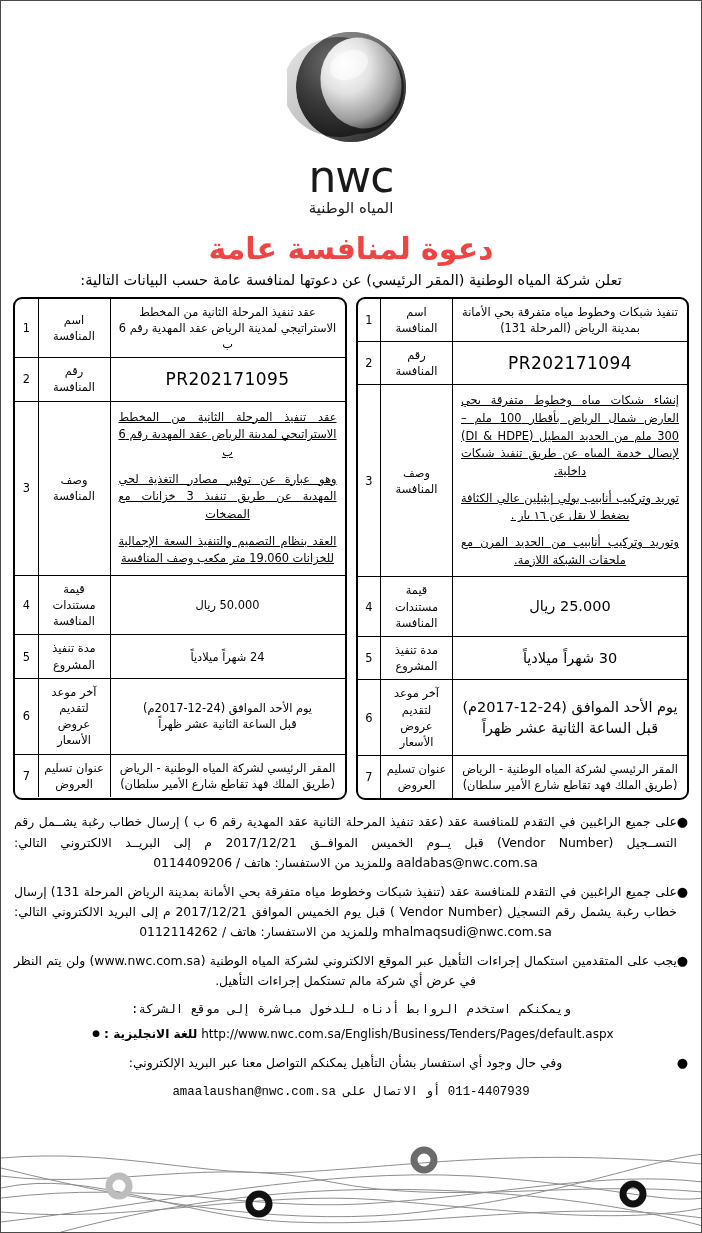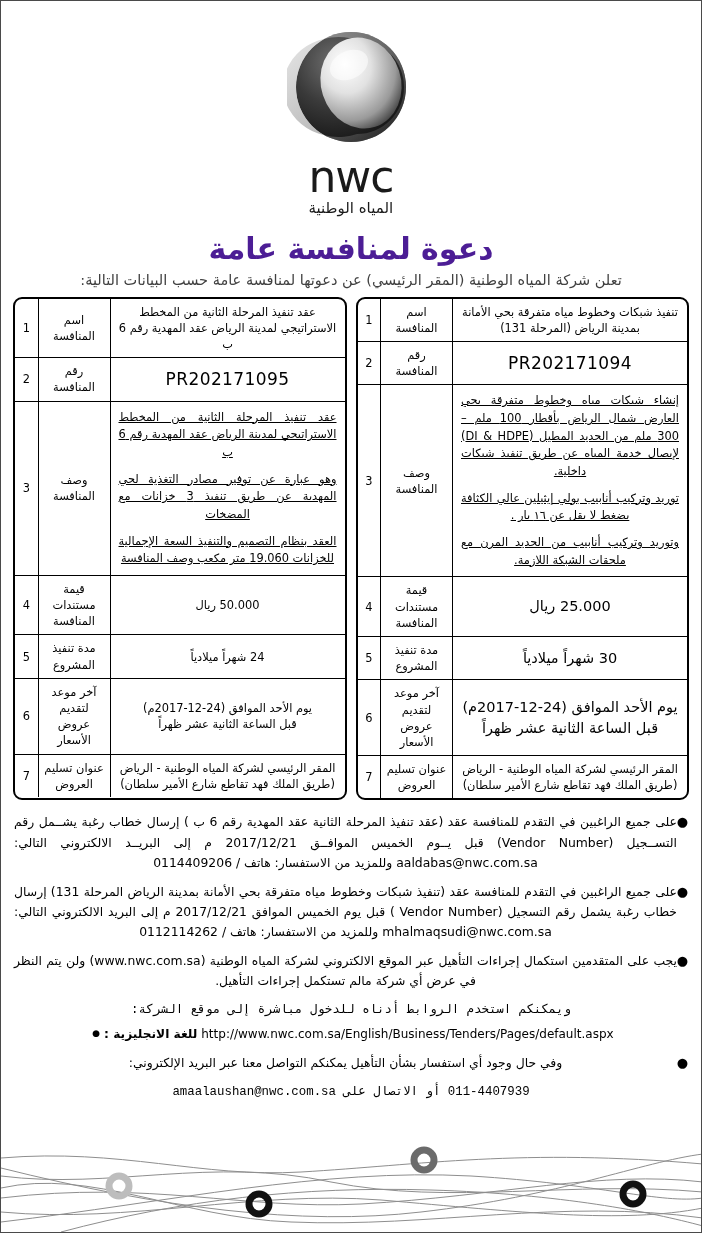--- a/index.html
+++ b/index.html
@@ -30,21 +30,21 @@
     display: flex; flex-direction: column;
     align-items: center;
   }
   .logo-mark {
     width: 128px; height: 128px;
     position: relative;
   }
   .logo-mark svg { display: block; width: 128px; height: 128px; }
   .logo-word {
     margin-top: 4px;
-    display: flex; flex-direction: column; align-items: flex-end;
+    display: flex; flex-direction: column; align-items: center;
   }
   .logo-nwc {
     font-family: "DejaVu Sans", sans-serif;
     font-size: 44px;
     font-weight: 400;
     letter-spacing: -1px;
     line-height: 0.9;
     color: #1a1a1a;
   }
   .logo-ar {
@@ -54,27 +54,27 @@
     margin-top: 2px;
   }
 
   
   .main-title {
     text-align: center;
     font-size: 30px;
     font-weight: bold;
     margin: 14px 0 6px 0;
     letter-spacing: 0px;
-    color: #4c1d95;
+    color: #ef4444;
   }
   .sub-title {
     text-align: center;
     font-size: 14.5px;
     margin: 0 0 9px 0;
-    color: #404040;
+    color: #000000;
   }
 
   
   .tables-row {
     display: flex;
     justify-content: center;
     gap: 9px;
     padding: 0 12px;
     align-items: stretch;
   }

